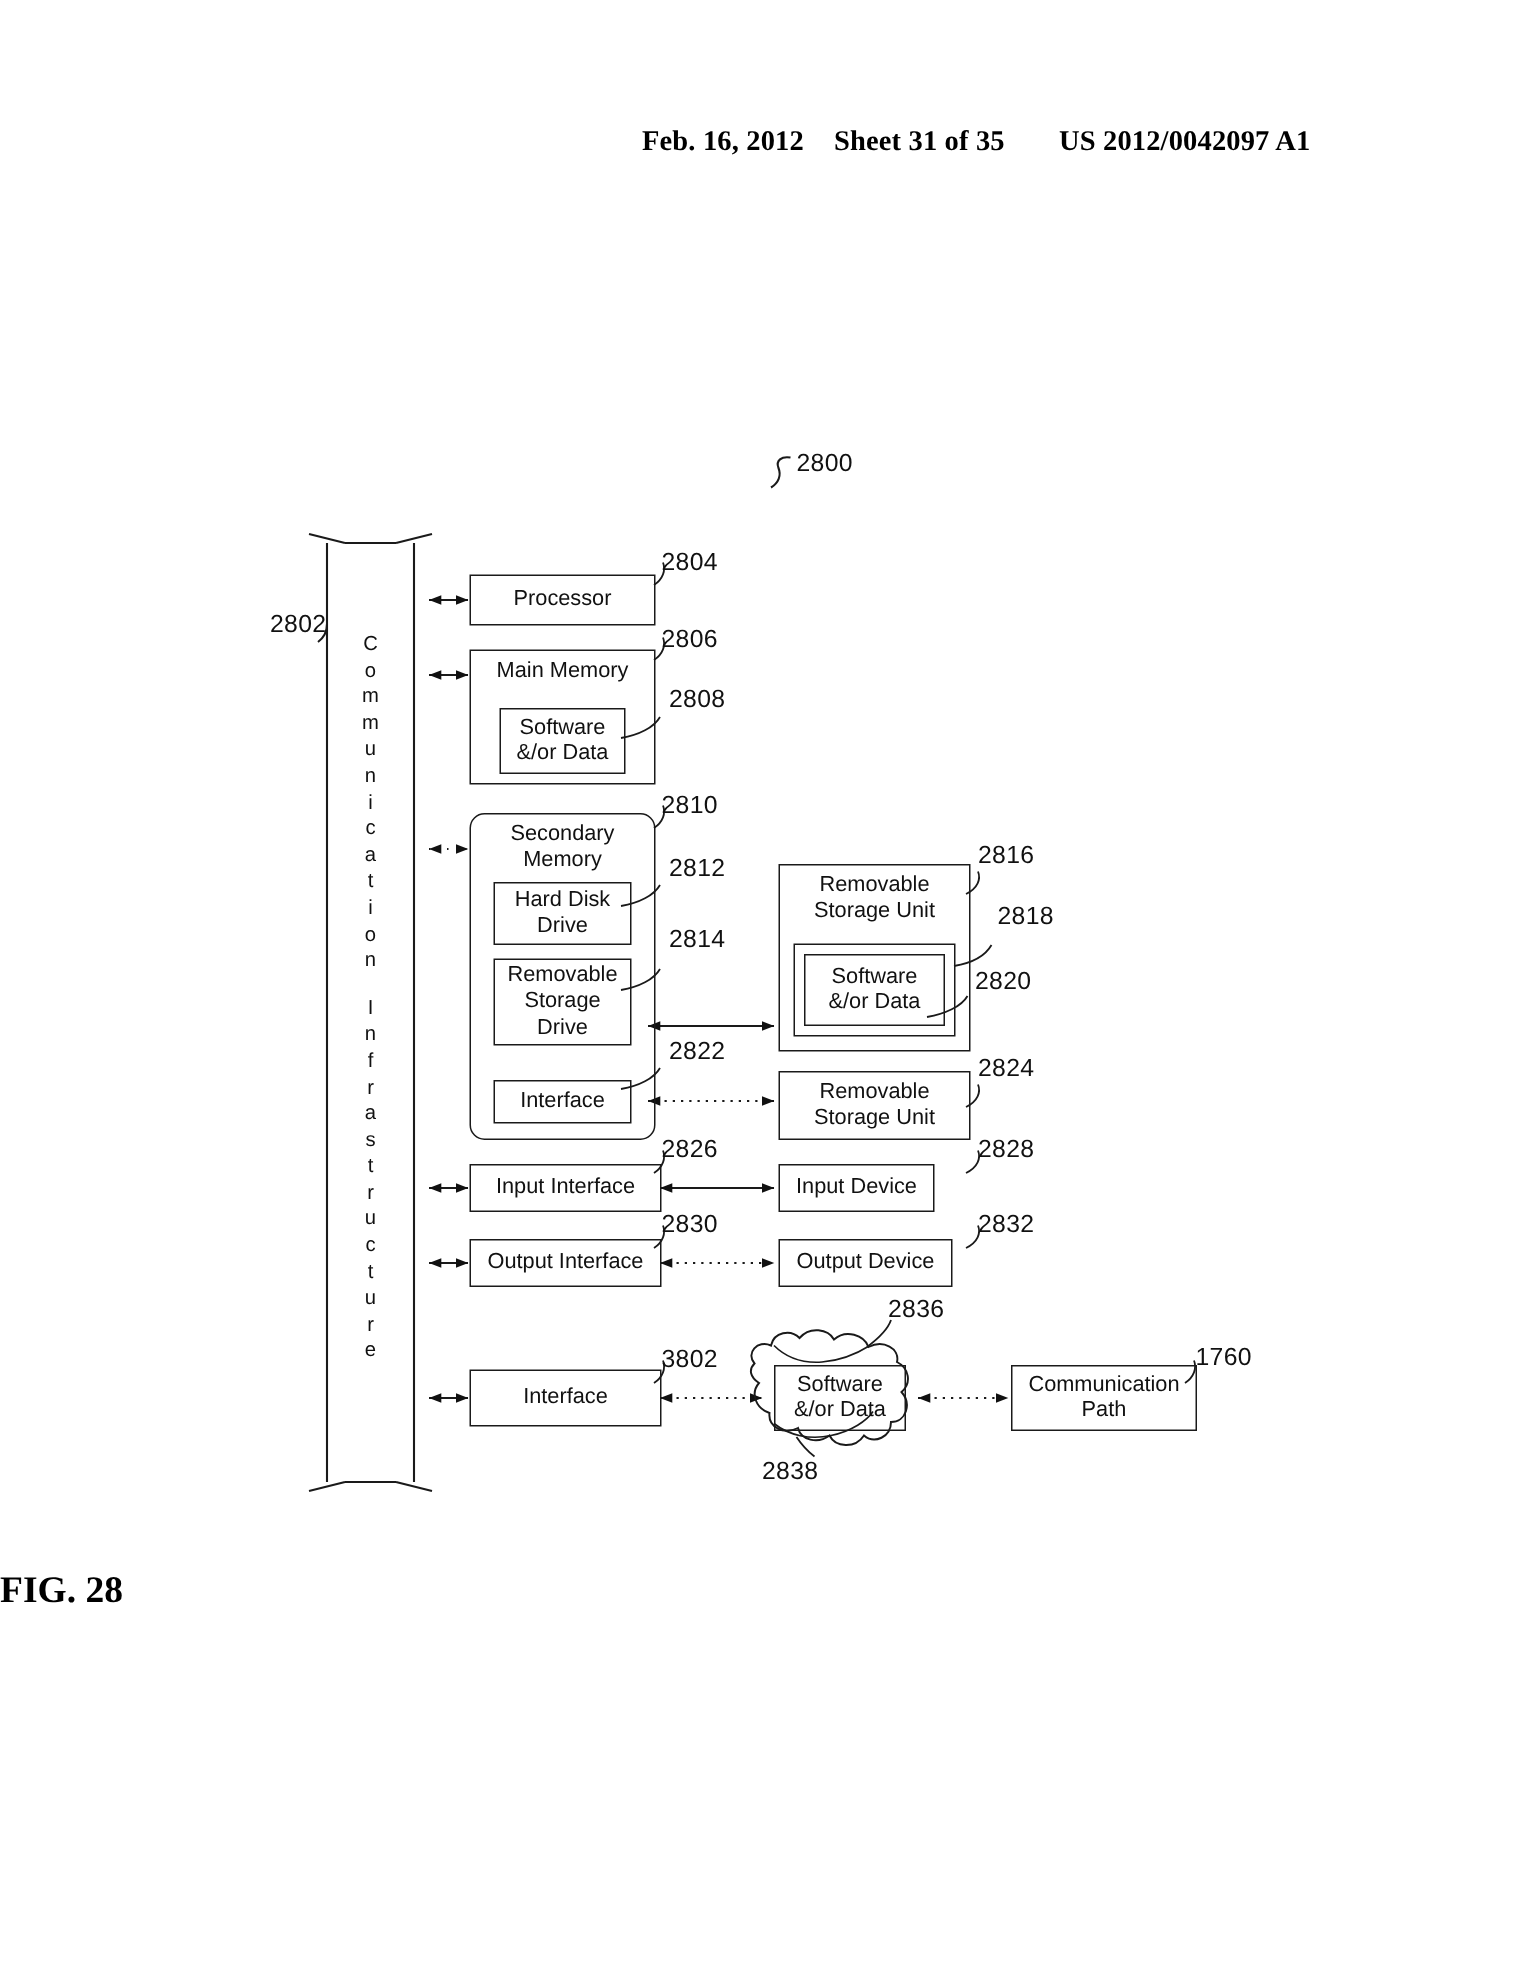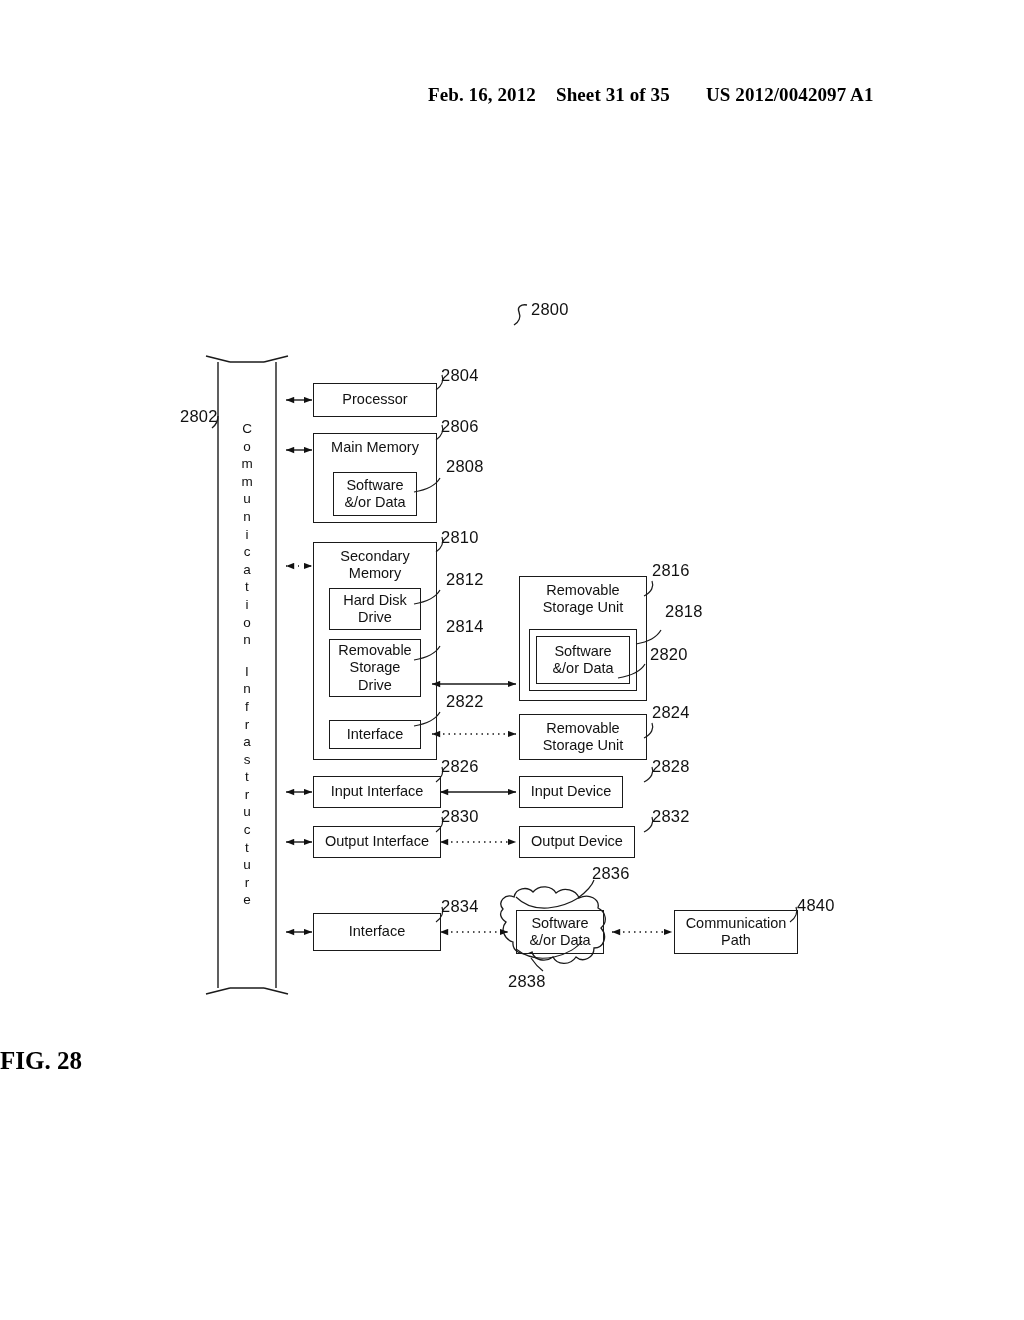--- a/index.html
+++ b/index.html
@@ -246,21 +246,21 @@
 
   <div class="dbox topalign" style="left:313px; top:433px; width:124px; height:90px;">
     <span class="lbl">Main Memory</span>
   </div>
 
   <div class="dbox" style="left:333px; top:472px; width:84px; height:44px;">
     <span class="lbl">Software</span>
     <span class="lbl">&amp;/or Data</span>
   </div>
 
-  <div class="dbox topalign" style="left:313px; top:542px; width:124px; height:218px;">
+  <div class="dbox topalign" style="left:313px; top:542px; width:124px; height:218px;border-radius:10px;">
     <span class="lbl">Secondary</span>
     <span class="lbl">Memory</span>
   </div>
 
   <div class="dbox" style="left:329px; top:588px; width:92px; height:42px;justify-content:center;">
     <span class="lbl">Hard Disk</span>
     <span class="lbl">Drive</span>
   </div>
 
   <div class="dbox" style="left:329px; top:639px; width:92px; height:58px;">
@@ -330,19 +330,19 @@
   <span class="refnum" style="left:446px; top:617px;">2814</span>
   <span class="refnum" style="left:652px; top:561px;">2816</span>
   <span class="refnum" style="left:665px; top:602px;">2818</span>
   <span class="refnum" style="left:650px; top:645px;">2820</span>
   <span class="refnum" style="left:446px; top:692px;">2822</span>
   <span class="refnum" style="left:652px; top:703px;">2824</span>
   <span class="refnum" style="left:441px; top:757px;">2826</span>
   <span class="refnum" style="left:652px; top:757px;">2828</span>
   <span class="refnum" style="left:441px; top:807px;">2830</span>
   <span class="refnum" style="left:652px; top:807px;">2832</span>
-  <span class="refnum" style="left:441px; top:897px;">2834</span>
+  <span class="refnum" style="left:441px; top:897px;">3802</span>
   <span class="refnum" style="left:592px; top:864px;">2836</span>
   <span class="refnum" style="left:508px; top:972px;">2838</span>
-  <span class="refnum" style="left:797px; top:896px;">4840</span>
+  <span class="refnum" style="left:797px; top:896px;">1760</span>
 </div>
 
 <div id="fig-caption">FIG. 28</div>
 
 </body></html>

